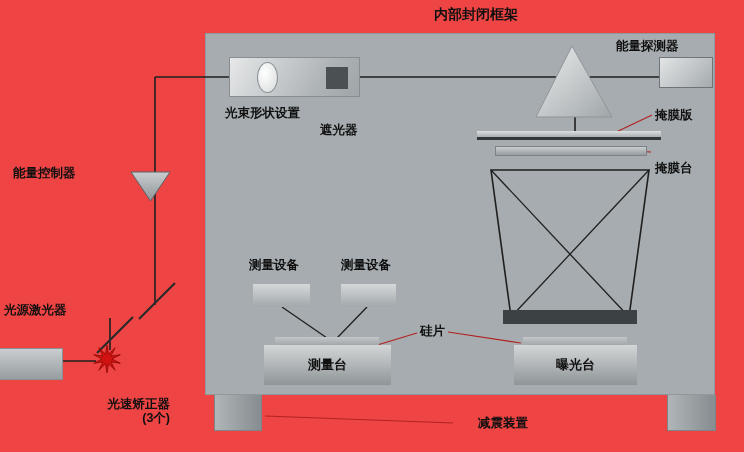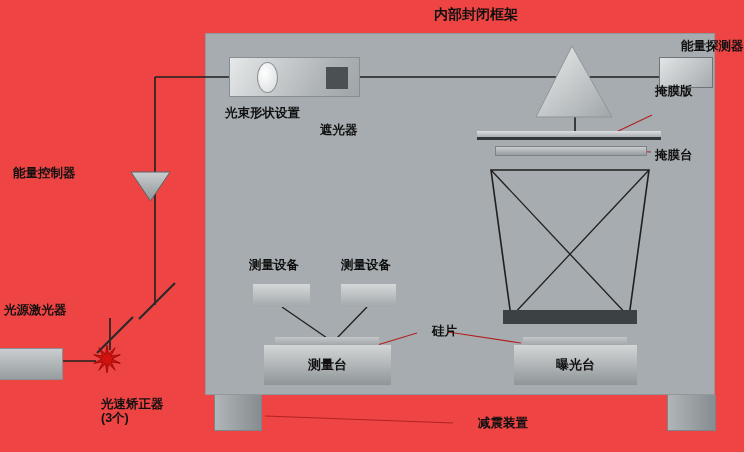--- a/index.html
+++ b/index.html
@@ -61,21 +61,21 @@
     display:flex;align-items:center;justify-content:center;
     font-weight:bold;font-size:13px;color:#101010;
   }
   .mstage{left:264px;top:345px;width:127px;height:40px;}
   .estage{left:514px;top:345px;width:123px;height:40px;}
   .laser-box{
     left:0;top:348px;width:63px;height:32px;z-index:4;
     background:linear-gradient(to bottom,#c9cdcf,#979da0);
     border:1px solid #898f92;border-left:none;
   }
-  .corrector-lbl{left:101px;top:397px;width:78px;text-align:left;}
+  .corrector-lbl{left:92px;top:397px;width:78px;text-align:right;}
 </style>
 </head>
 <body>
 
 <div class="stage">
 
   <div class="lbl title" style="left:434px;top:6px;">内部封闭框架</div>
 
   <div class="abs foot foot-left"></div>
   <div class="abs foot foot-right"></div>
@@ -154,29 +154,29 @@
   <div class="abs wafer wafer-e"></div>
   <div class="abs stagebox mstage">
     <span>测量台</span>
   </div>
   <div class="abs stagebox estage">
     <span>曝光台</span>
   </div>
 
   <div class="abs laser-box"></div>
 
-  <div class="lbl" style="left:681px;top:39px;">能量探测器</div>
+  <div class="lbl" style="left:616px;top:39px;">能量探测器</div>
   <div class="lbl" style="left:225px;top:106px;">光束形状设置</div>
   <div class="lbl" style="left:320px;top:123px;">遮光器</div>
-  <div class="lbl" style="left:655px;top:84px;">掩膜版</div>
-  <div class="lbl" style="left:655px;top:148px;">掩膜台</div>
+  <div class="lbl" style="left:655px;top:108px;">掩膜版</div>
+  <div class="lbl" style="left:655px;top:161px;">掩膜台</div>
   <div class="lbl" style="left:13px;top:166px;">能量控制器</div>
   <div class="lbl" style="left:4px;top:303px;">光源激光器</div>
   <div class="lbl corrector-lbl">
     <div>光速矫正器</div>
     <div>(3个)</div>
   </div>
   <div class="lbl" style="left:249px;top:258px;">测量设备</div>
   <div class="lbl" style="left:341px;top:258px;">测量设备</div>
-  <div class="lbl" style="left:420px;top:324px;margin-left:12px;">硅片</div>
+  <div class="lbl" style="left:420px;top:324px;">硅片</div>
   <div class="lbl" style="left:478px;top:416px;">减震装置</div>
 
 </div>
 
 </body></html>

